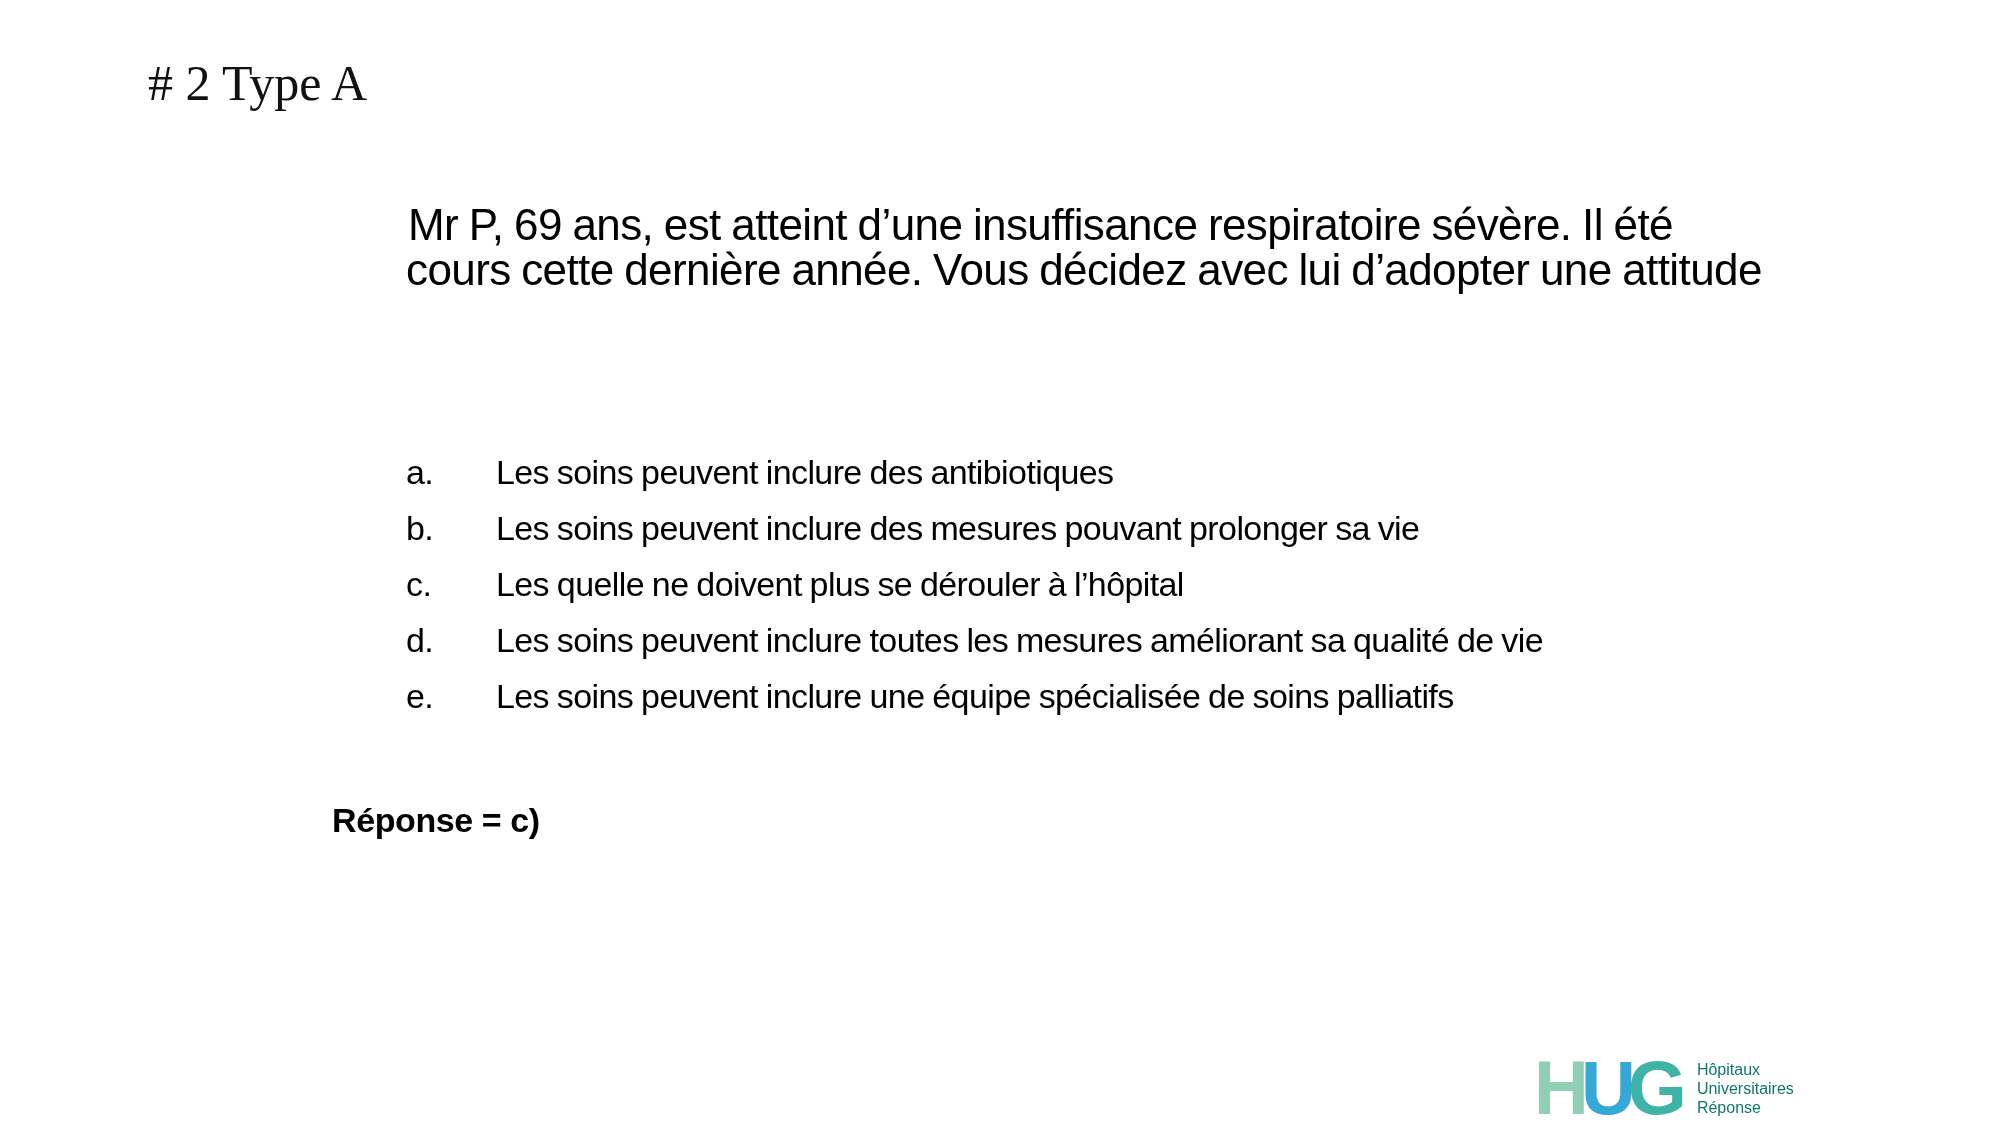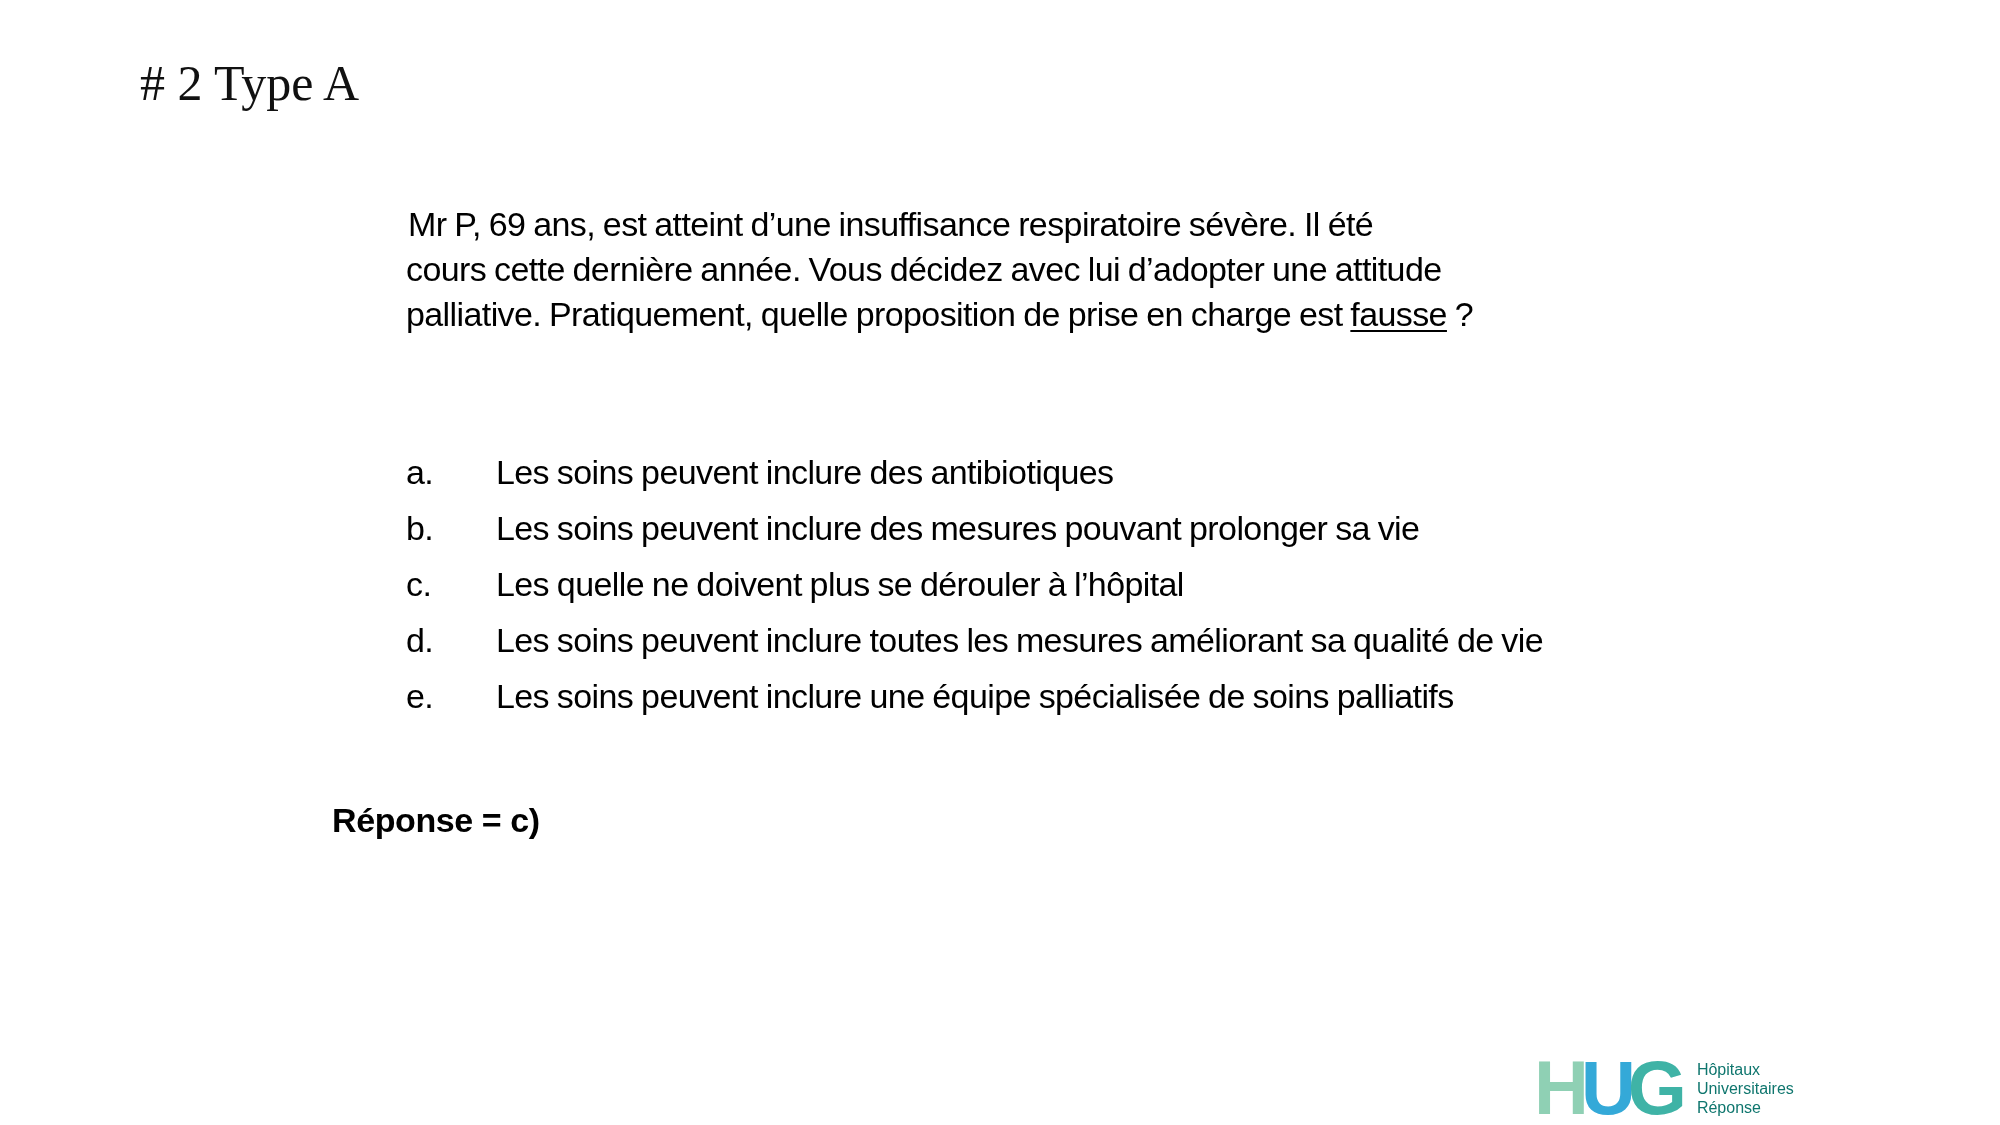--- a/index.html
+++ b/index.html
@@ -9,35 +9,35 @@
     }
     body {
       width: 2000px;
       height: 1125px;
       position: relative;
       overflow: hidden;
       color: #000000;
     }
     .slide-title {
       position: absolute;
-      left: 140px;
+      left: 148px;
       top: 58px;
       font-family: "Liberation Serif", "DejaVu Serif", serif;
       font-size: 50px;
       line-height: 1;
       color: #111111;
       white-space: nowrap;
     }
     .stem {
       position: absolute;
       left: 406px;
       top: 202px;
       width: 1300px;
       font-family: "Liberation Sans", "DejaVu Sans", sans-serif;
-      font-size: 34px;
+      font-size: 44px;
       line-height: 45px;
       letter-spacing: -0.6px;
       word-spacing: -1px;
     }
     .stem .line {
       display: block;
       white-space: nowrap;
     }
     .stem .line.first {
       padding-left: 2px;
@@ -115,21 +115,20 @@
     }
   </style>
 </head>
 <body>
 
 <div class="slide-title"># 2 Type A</div>
 
 <div class="stem">
   <span class="line first">Mr P, 69 ans, est atteint d’une insuffisance respiratoire sévère. Il été</span>
   <span class="line">cours cette dernière année. Vous décidez avec lui d’adopter une attitude</span>
-  <span class="line"><span>palliative. Pratiquement, quelle proposition de prise en charge est </span><span class="underline">fausse</span><span> ?</span></span>
 </div>
 
 <ul class="options">
   <li class="option">
     <span class="option-letter">a.</span>
     <span class="option-text">Les soins peuvent inclure des antibiotiques</span>
   </li>
   <li class="option">
     <span class="option-letter">b.</span>
     <span class="option-text">Les soins peuvent inclure des mesures pouvant prolonger sa vie</span>

